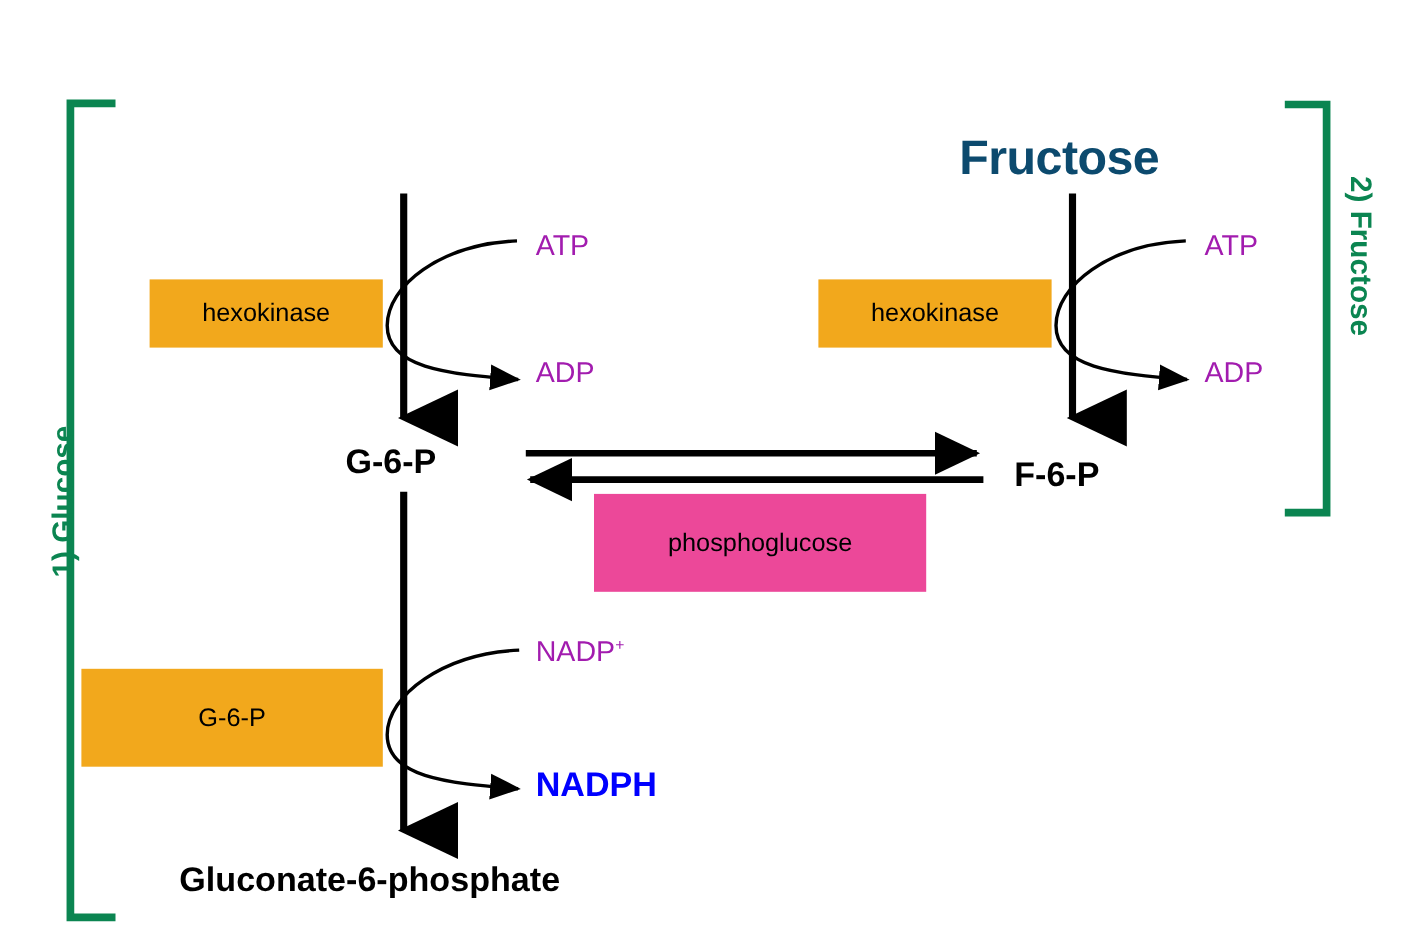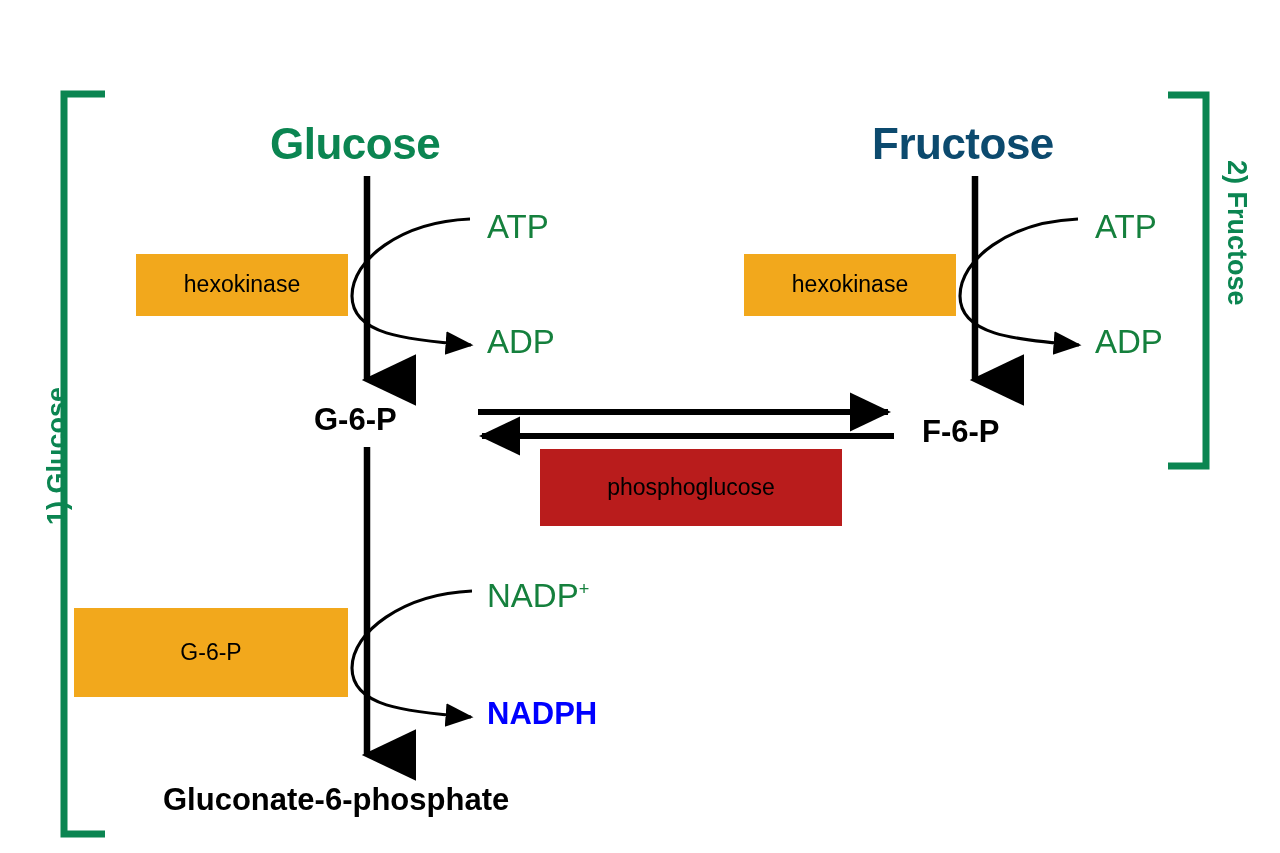--- a/index.html
+++ b/index.html
@@ -42,23 +42,23 @@
     letter-spacing: 0px;
   }
   .metabolite-product {
     font-weight: bold;
     font-size: 31px;
     color: #000000;
     text-align: right;
   }
   
   .cofactor {
-    font-size: 33px;
+    font-size: 26px;
     font-weight: 300;
-    color: #15803d;
+    color: #a21caf;
   }
   .cofactor sup {
     font-size: 0.55em;
     vertical-align: super;
     line-height: 0;
   }
   .cofactor-product {
     font-size: 31px;
     font-weight: bold;
   }
@@ -148,21 +148,20 @@
 
     <g>
       <path d="M472,591 C403,594 352,632 352,668 C352,706 404,712 471,717" fill="none" stroke="#000000" stroke-width="3.1" marker-end="url(#arrowThin)"></path>
     </g>
   </svg>
 
   <div class="group-label left" style="left:42px; top:525px; color:#0b8551;">1) Glucose</div>
 
   <div class="group-label right" style="left:1252px; top:160px; color:#0b8551;">2) Fructose</div>
 
-  <div class="lbl metabolite-major" style="left:270px; top:122px; color:#0b8551;">Glucose</div>
 
   <div class="lbl metabolite-major" style="left:872px; top:122px; color:#0c4a6e;">Fructose</div>
 
   <div class="lbl metabolite-mid" style="left:314px; top:404px;">G-6-P</div>
 
   <div class="lbl metabolite-mid" style="left:922px; top:404px;margin-top:12px;">F-6-P</div>
 
   <div class="lbl metabolite-product" style="left:163px; top:784px;">Gluconate-6-phosphate</div>
 
   <div class="lbl cofactor" style="left:487px; top:210px;">ATP</div>
@@ -180,21 +179,21 @@
   <div class="lbl cofactor-product" style="left:487px; top:698px; color:#0000ff;">NADPH</div>
 
   <div class="enzyme-chip" style="left:136px; top:254px; width:212px; height:62px; background:#f2a81c;">
     <span>hexokinase</span>
   </div>
 
   <div class="enzyme-chip" style="left:744px; top:254px; width:212px; height:62px; background:#f2a81c;">
     <span>hexokinase</span>
   </div>
 
-  <div class="enzyme-chip" style="left:540px; top:449px; width:302px; height:77px; background:#b91c1c; flex-direction:column;">
+  <div class="enzyme-chip" style="left:540px; top:449px; width:302px; height:89px; background:#ec4899; flex-direction:column;">
     <span>phosphoglucose</span>
   </div>
 
   <div class="enzyme-chip" style="left:74px; top:608px; width:274px; height:89px; background:#f2a81c; flex-direction:column;">
     <span>G-6-P</span>
   </div>
 
 </div>
 
 </body></html>

